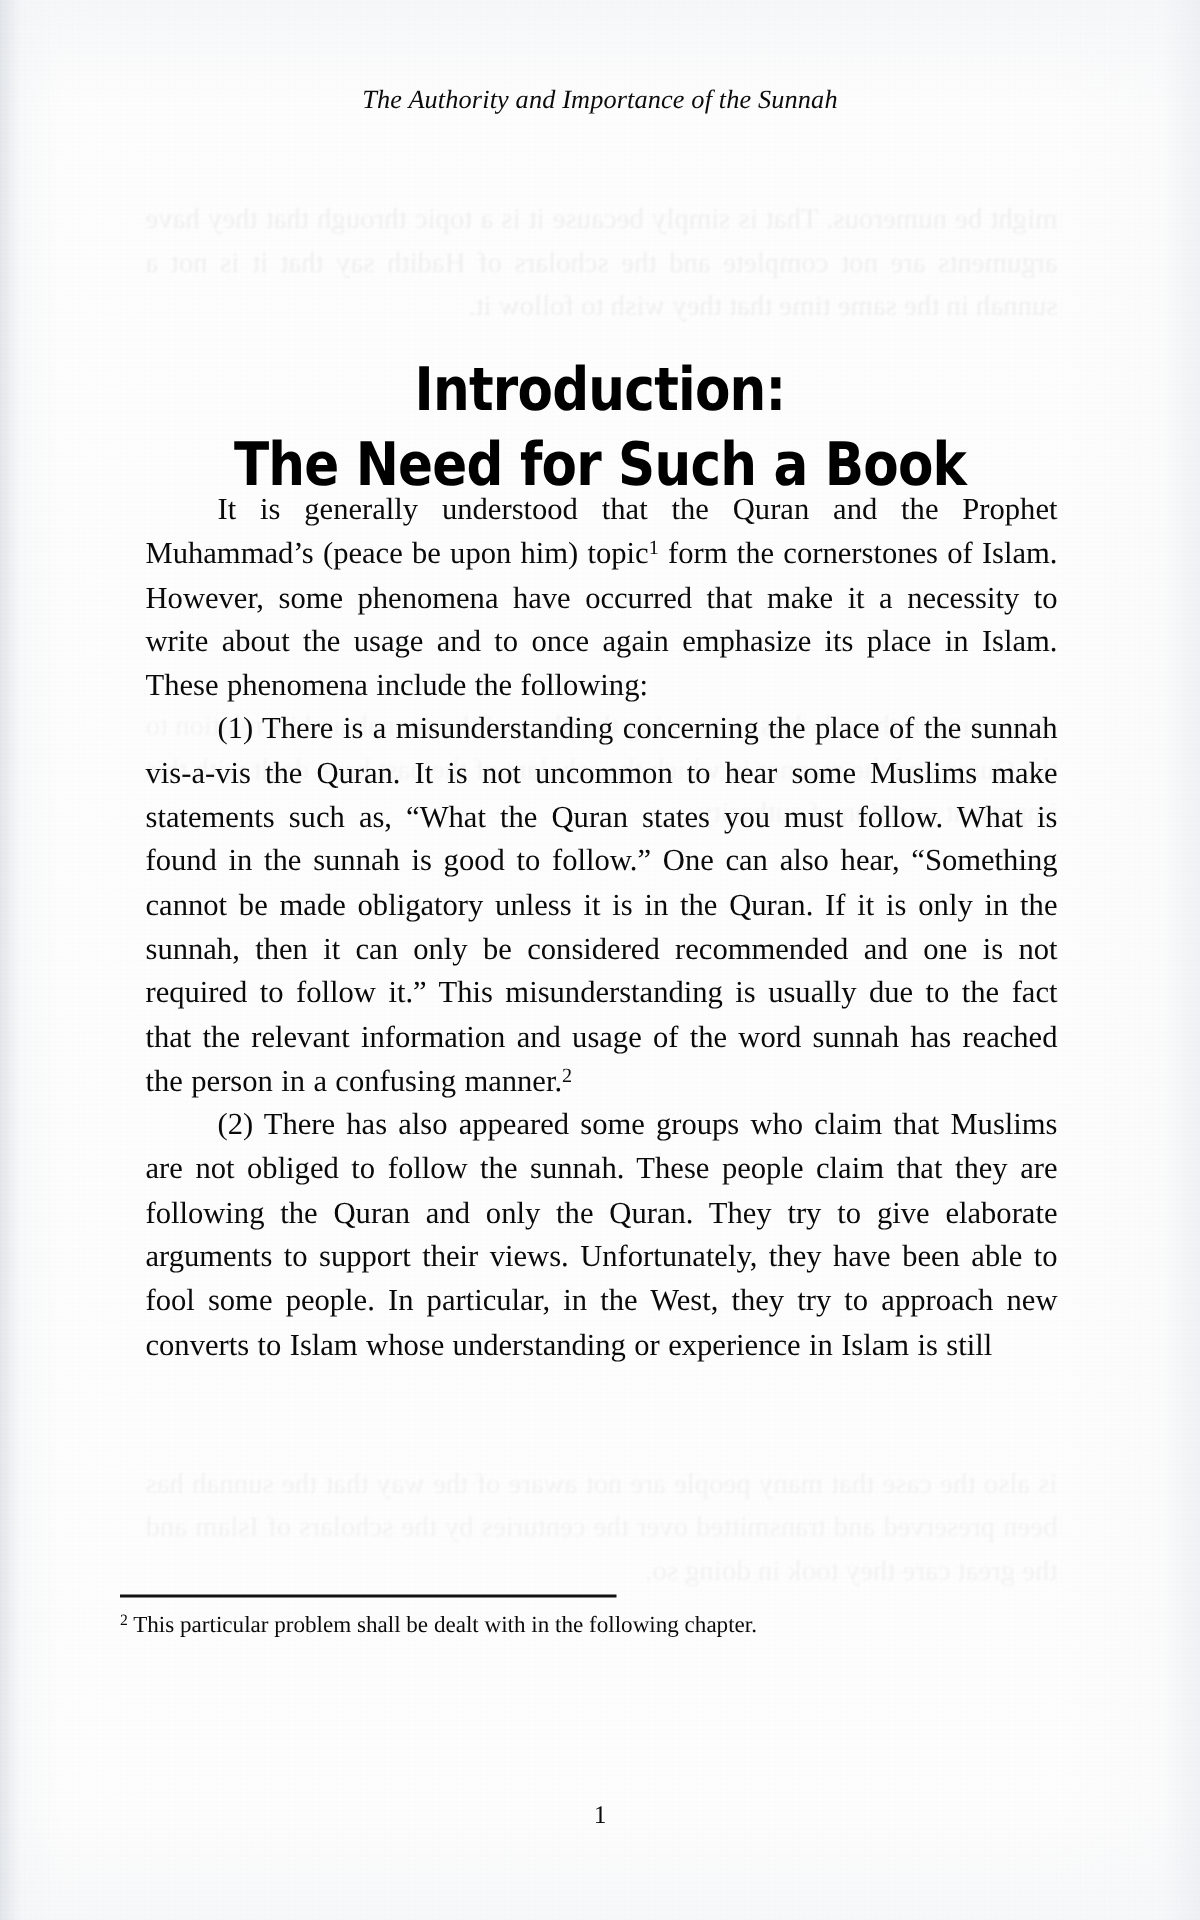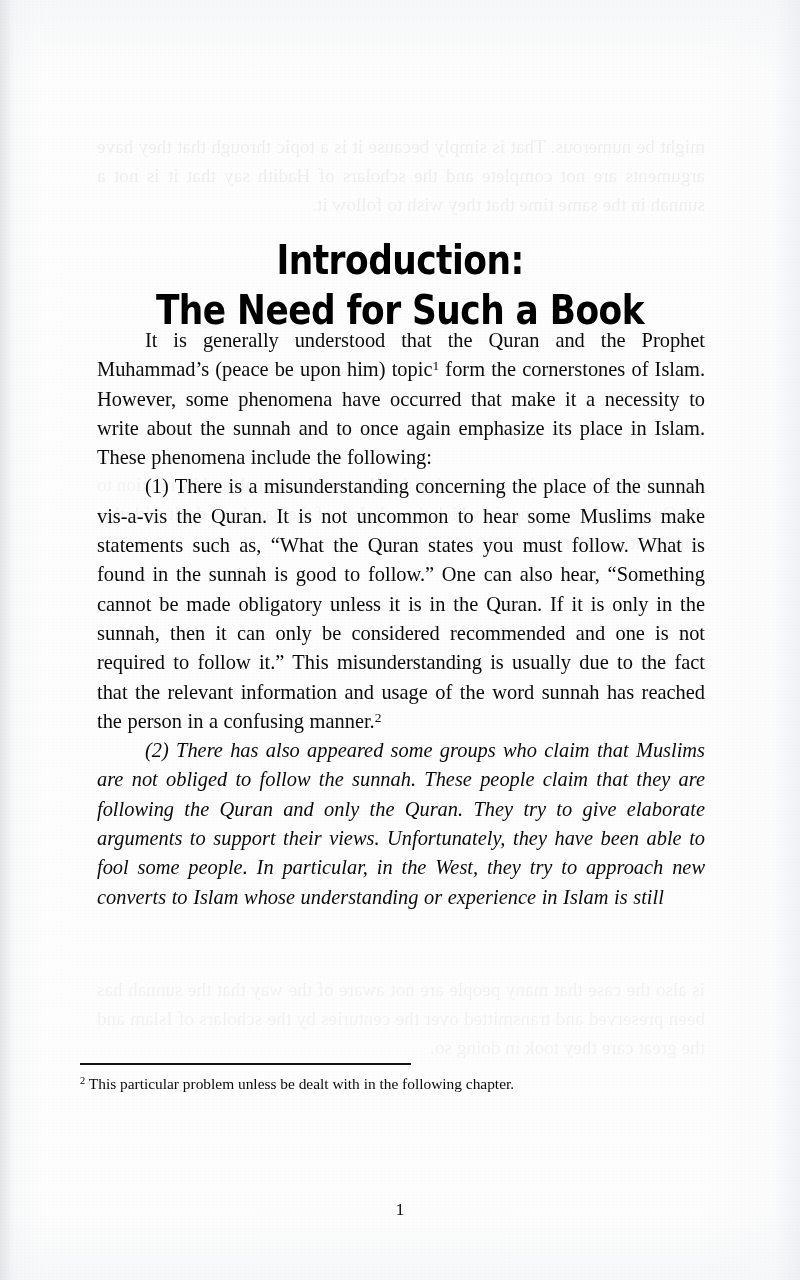--- a/index.html
+++ b/index.html
@@ -113,21 +113,21 @@
   }
   .body-block p {
     margin: 0;
     text-indent: 48px;
     text-align: justify;
     font-size: 20.4px;
     line-height: 29.3px;
     color: #0a0a0a;
     word-spacing: 0.5px;
   }
-  .body-block p.tight-last { text-align-last: left; font-style: italic; }
+  .body-block p.tight-last { text-align-last: left; }
   sup.fn-ref {
     font-size: 0.66em;
     vertical-align: 0.42em;
     line-height: 0;
   }
 
   
   .footnote-area {
     position: absolute;
     top: 1063px;
@@ -171,38 +171,39 @@
 <div class="page">
 
   <div class="paper-tone"></div>
 
   <div class="bleed bleed-top">might be numerous. That is simply because it is a topic through that they have arguments are not complete and the scholars of Hadith say that it is not a sunnah in the same time that they wish to follow it.</div>
   <div class="bleed bleed-mid">statements of the scholars concerning the place of the sunnah and its relation to the Quran and the manner in which the scholars of the past have dealt with this important question of authority.</div>
   <div class="bleed bleed-low">is also the case that many people are not aware of the way that the sunnah has been preserved and transmitted over the centuries by the scholars of Islam and the great care they took in doing so.</div>
 
   <div class="paper-grain"></div>
 
+  <div class="running-header">The Authority and Importance of the Sunnah</div>
 
   <h1 class="chapter-title">
     <span class="line1">Introduction:</span>
     <span class="line2">The Need for Such a Book</span>
   </h1>
 
   <div class="body-block">
 
-    <p><span>It is generally understood that the Quran and the Prophet Muhammad’s (peace be upon him) topic</span><sup class="fn-ref">1</sup><span> form the cornerstones of Islam. However, some phenomena have occurred that make it a necessity to write about the sunnah and to once again emphasize its place in Islam. These phenomena include the following:</span></p>
+    <p><span>It is generally understood that the Quran and the Prophet Muhammad’s (peace be upon him) topic</span><sup class="fn-ref">1</sup><span> form the cornerstones of Islam. However, some phenomena have occurred that make it a necessity to write about the usage and to once again emphasize its place in Islam. These phenomena include the following:</span></p>
 
     <p><span>(1) There is a misunderstanding concerning the place of the sunnah vis-a-vis the Quran. It is not uncommon to hear some Muslims make statements such as, “What the Quran states you must follow. What is found in the sunnah is good to follow.” One can also hear, “Something cannot be made obligatory unless it is in the Quran. If it is only in the sunnah, then it can only be considered recommended and one is not required to follow it.” This misunderstanding is usually due to the fact that the relevant information and usage of the word sunnah has reached the person in a confusing manner.</span><sup class="fn-ref">2</sup></p>
 
     <p class="tight-last"><span>(2) There has also appeared some groups who claim that Muslims are not obliged to follow the sunnah. These people claim that they are following the Quran and only the Quran. They try to give elaborate arguments to support their views. Unfortunately, they have been able to fool some people. In particular, in the West, they try to approach new converts to Islam whose understanding or experience in Islam is still</span></p>
 
   </div>
 
   <div class="footnote-area">
     <div class="footnote-rule"></div>
 
 
-    <p class="footnote"><sup>2</sup><span> </span><span>This particular problem unless be dealt with in the following chapter.</span></p>
+    <p class="footnote"><sup>2</sup><span> </span><span>This particular problem shall be dealt with in the following chapter.</span></p>
   </div>
 
   <div class="page-number">1</div>
 
 </div>
 
 </body></html>

